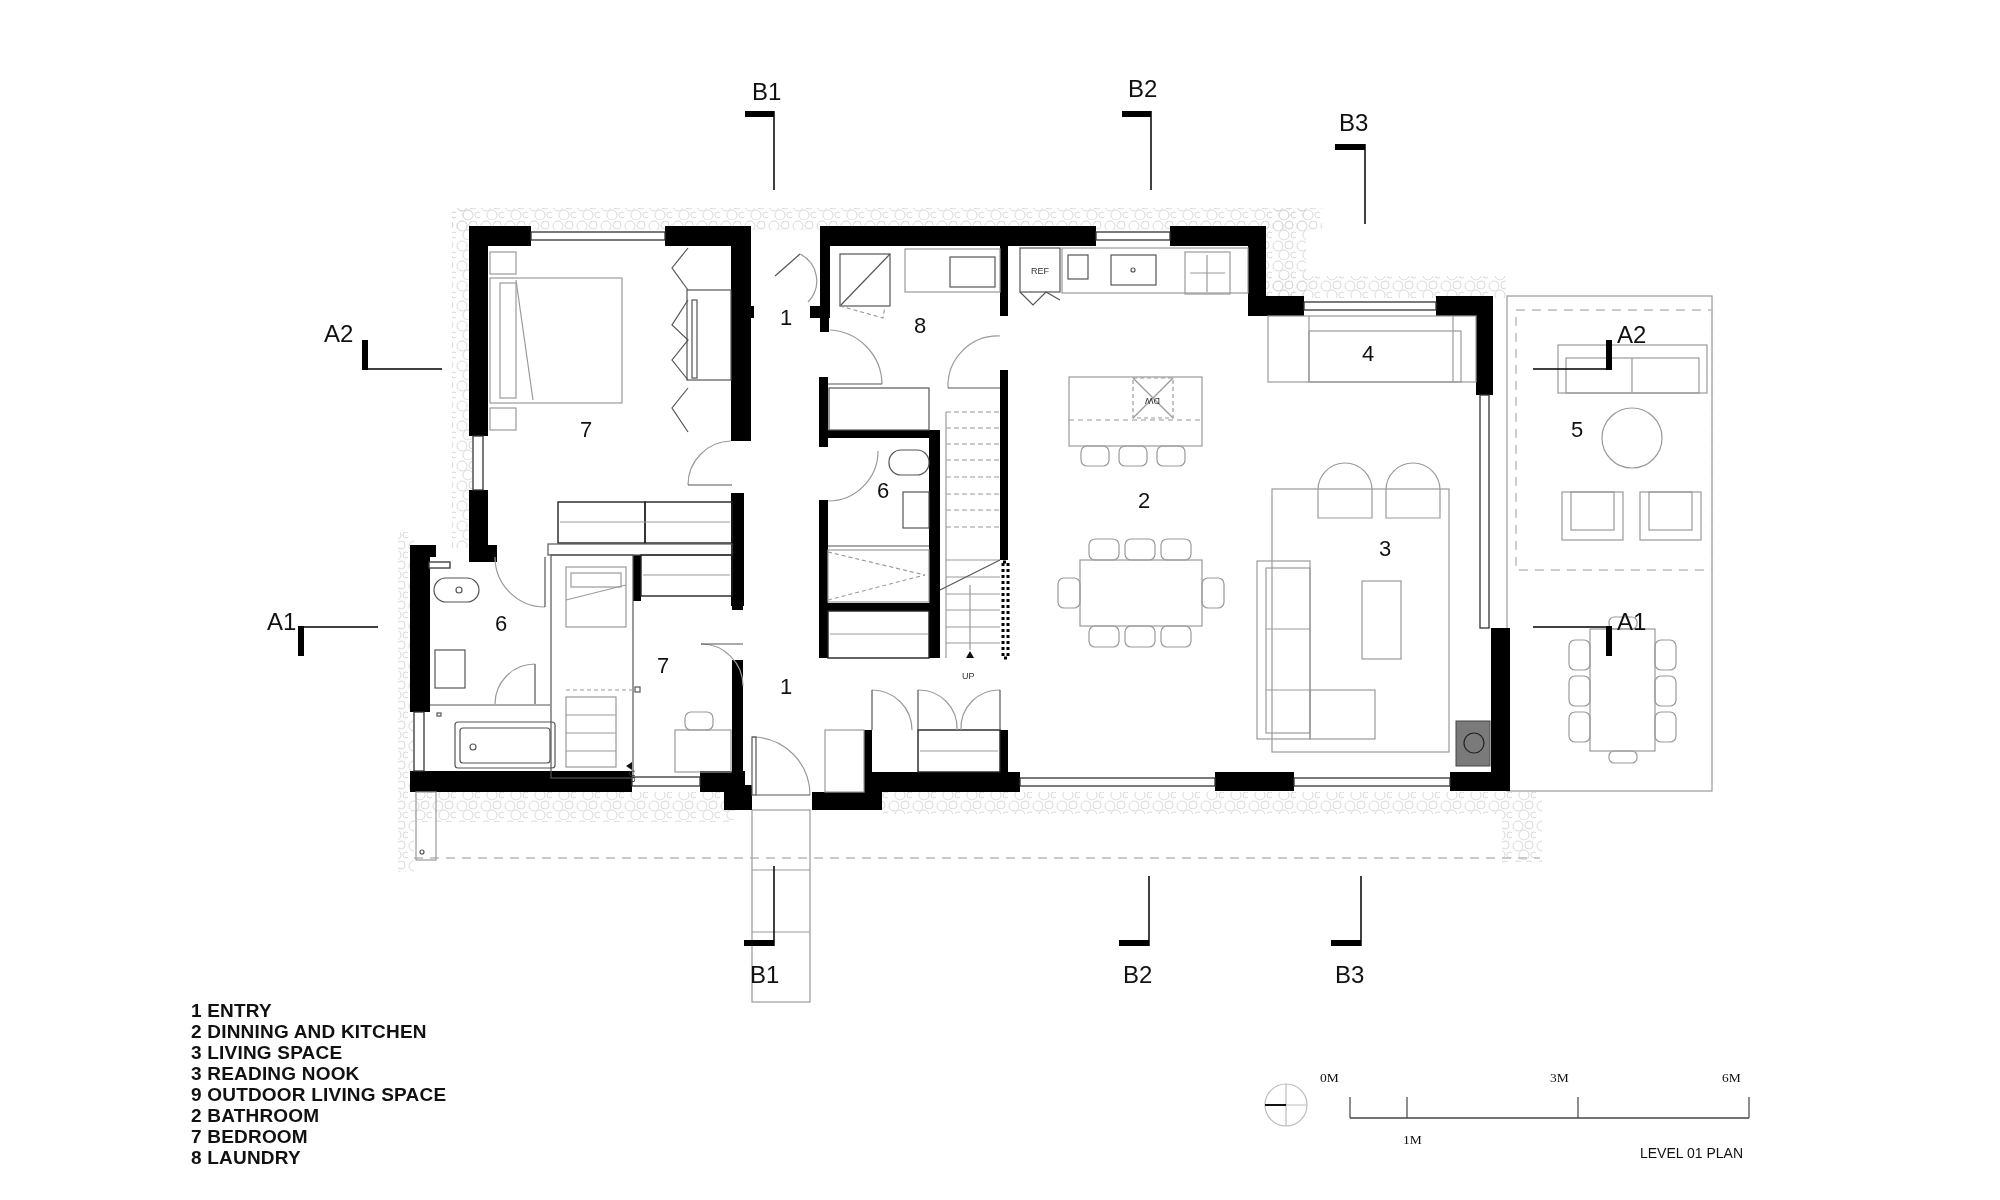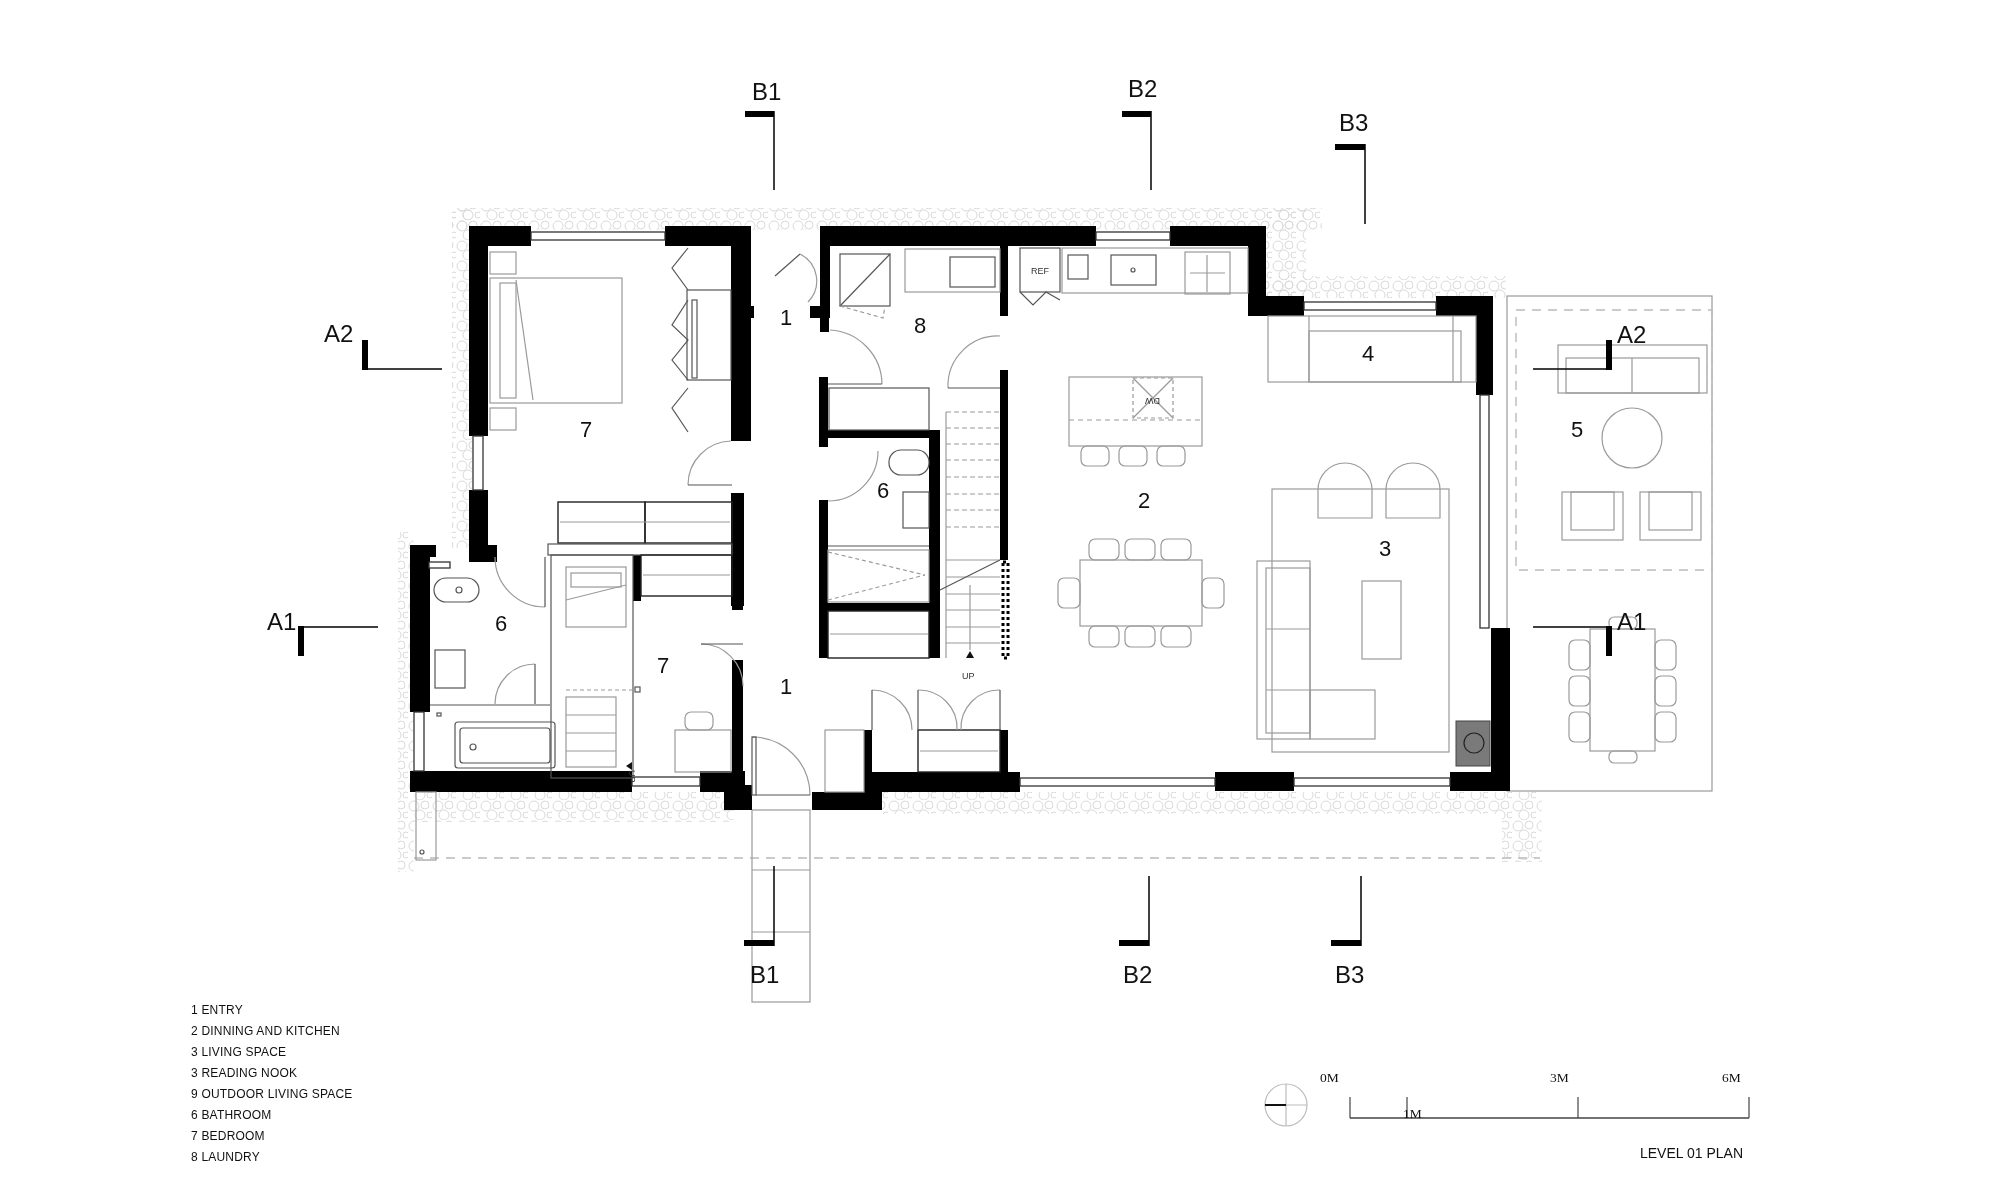--- a/index.html
+++ b/index.html
@@ -8,21 +8,21 @@
   .wall { fill: #000; }
   .thin { fill: none; stroke: #9a9a9a; stroke-width: 1.2; }
   .thin2 { fill: none; stroke: #555; stroke-width: 1.2; }
   .dark { fill: none; stroke: #222; stroke-width: 1.4; }
   .dash { fill: none; stroke: #bbb; stroke-width: 1.4; stroke-dasharray: 9 7; }
   .win { fill: #fff; stroke: #333; stroke-width: 1.3; }
   .gravel { fill: url(#gravel); }
   .room-label { font-family: "Liberation Sans", sans-serif; font-size: 22px; fill: #111; }
   .sec-label { font-family: "Liberation Sans", sans-serif; font-size: 24px; fill: #111; }
   .small { font-family: "Liberation Sans", sans-serif; font-size: 9px; fill: #333; }
-  .legend { position: absolute; left: 191px; top: 1000px; font-size: 12px; line-height: 21px; letter-spacing: 0.2px; }
+  .legend { position: absolute; left: 191px; top: 1000px; font-size: 19px; line-height: 21px; letter-spacing: 0.2px; font-weight: bold; }
   .legend div { white-space: nowrap; }
   .scale-text { position: absolute; font-size: 13.5px; font-family: Liberation Serif, serif; }
   .plan-title { position: absolute; left: 1640px; top: 1145px; font-size: 14px; white-space: nowrap; }
 </style>
 </head>
 <body>
 
 <svg width="2000" height="1200" viewBox="0 0 2000 1200" xmlns="http://www.w3.org/2000/svg">
   <defs>
     <pattern id="gravel" width="24" height="20" patternUnits="userSpaceOnUse">
@@ -400,27 +400,27 @@
   <g>
     <line x1="1350" y1="1118" x2="1749" y2="1118" stroke="#444" stroke-width="1.4"></line>
     <line x1="1350" y1="1097" x2="1350" y2="1118" stroke="#444" stroke-width="1.2"></line>
     <line x1="1407" y1="1097" x2="1407" y2="1118" stroke="#444" stroke-width="1.2"></line>
     <line x1="1578" y1="1097" x2="1578" y2="1118" stroke="#444" stroke-width="1.2"></line>
     <line x1="1749" y1="1097" x2="1749" y2="1118" stroke="#444" stroke-width="1.2"></line>
   </g>
 </svg>
 
 <div class="scale-text" style="left:1320px; top:1070px;">0M</div>
-<div class="scale-text" style="left:1403px; top:1106px;text-align:center;">1M</div>
+<div class="scale-text" style="left:1403px; top:1132px;text-align:center;">1M</div>
 <div class="scale-text" style="left:1550px; top:1070px;">3M</div>
 <div class="scale-text" style="left:1722px; top:1070px;text-align:center;">6M</div>
 <div class="plan-title">LEVEL 01 PLAN</div>
 
 <div class="legend">
   <div>1 ENTRY</div>
   <div>2 DINNING AND KITCHEN</div>
   <div>3 LIVING SPACE</div>
   <div>3 READING NOOK</div>
   <div>9 OUTDOOR LIVING SPACE</div>
-  <div>6 BATHROOM</div>
+  <div>2 BATHROOM</div>
   <div>7 BEDROOM</div>
   <div>8 LAUNDRY</div>
 </div>
 
 </body></html>

